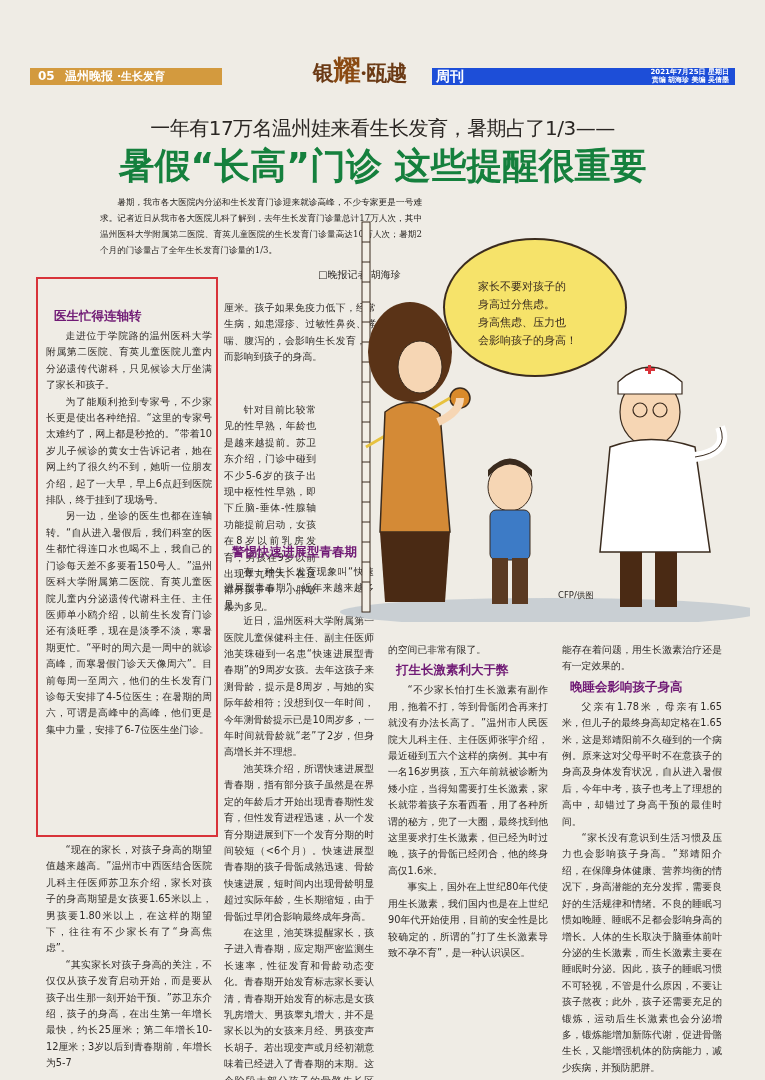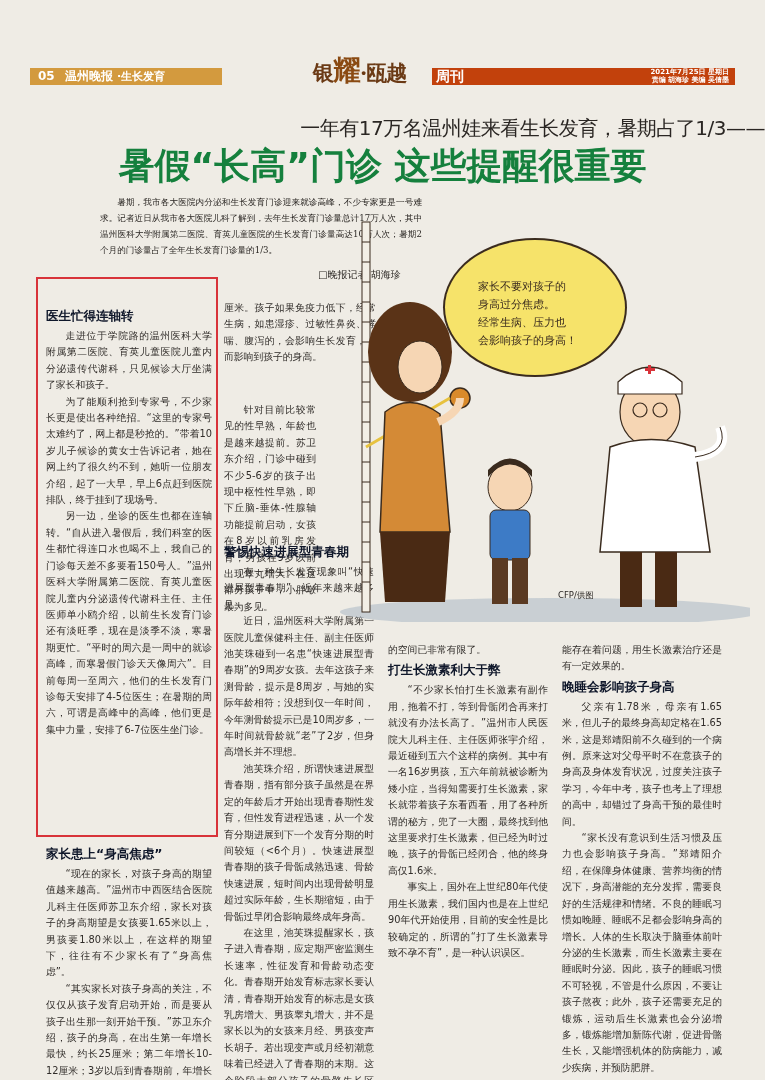--- a/index.html
+++ b/index.html
@@ -21,28 +21,28 @@
   }
   .mast-left .sec { font-size: 11px; margin-left: 4px; }
   .mast-logo {
     position: absolute; left: 283px; top: -8px; height: 30px;
     font-size: 21px; font-weight: bold; color: #6b3a15; line-height: 30px;
     font-family: "DejaVu Serif", serif; letter-spacing: -1px;
   }
   .mast-logo .big { font-size: 28px; color: #8a4a12; }
   .mast-right {
     position: absolute; left: 402px; top: 4px; width: 303px; height: 17px;
-    background: #c2410c; color: #fff;
+    background: #1d4ed8; color: #fff;
   }
   .mast-right .weekly { position: absolute; left: 4px; top: 0; font-size: 14px; font-weight: bold; line-height: 17px; }
   .mast-right .meta { position: absolute; right: 6px; top: 0; font-size: 7px; line-height: 8px; text-align: right; font-weight: bold; }
 
   
   .kicker {
-    position: absolute; top: 103px; left: 0; width: 765px; text-align: right;
+    position: absolute; top: 103px; left: 0; width: 765px; text-align: center;
     font-size: 20px; color: #2a2623; letter-spacing: -0.5px;
   }
   .headline {
     position: absolute; top: 130px; left: 0; width: 765px; text-align: center;
     font-size: 36px; font-weight: bold; color: #15803d; letter-spacing: 0px;
   }
 
   
   .lead {
     position: absolute; top: 182px; left: 100px; width: 322px;
@@ -53,21 +53,21 @@
     position: absolute; top: 256px; left: 318px; font-size: 10px; color: #2a2623;
   }
 
   
   .redbox {
     position: absolute; left: 36px; top: 265px; width: 182px; height: 560px;
     border: 2px solid #d8333a;
   }
   .col { position: absolute; font-size: 9.8px; line-height: 16.4px; color: #2f2b28; text-align: justify; }
   .col p { text-indent: 2em; }
-  .col h3 { font-size: 12.5px; font-weight: bold; color: #0f172a; line-height: 20px; margin: 2px 0 2px 0; text-indent: 0; }
+  .col h3 { font-size: 12.5px; font-weight: bold; color: #701a75; line-height: 20px; margin: 2px 0 2px 8px; text-indent: 0; }
 
   .col1 { left: 46px; top: 292px; width: 166px; }
   .col1b { left: 46px; top: 830px; width: 166px; }
   .col2 { left: 224px; top: 288px; width: 152px; }
   .col2b { left: 224px; top: 390px; width: 92px; }
   .col2c { left: 224px; top: 528px; width: 150px; }
   .col3 { left: 388px; top: 630px; width: 160px; }
   .col4 { left: 562px; top: 630px; width: 160px; }
 
   
@@ -114,21 +114,20 @@
   <div class="redbox"></div>
 
   <div class="col col1">
     <h3>医生忙得连轴转</h3>
     <p>走进位于学院路的温州医科大学附属第二医院、育英儿童医院儿童内分泌遗传代谢科，只见候诊大厅坐满了家长和孩子。</p>
     <p>为了能顺利抢到专家号，不少家长更是使出各种绝招。“这里的专家号太难约了，网上都是秒抢的。”带着10岁儿子候诊的黄女士告诉记者，她在网上约了很久约不到，她听一位朋友介绍，起了一大早，早上6点赶到医院排队，终于挂到了现场号。</p>
     <p>另一边，坐诊的医生也都在连轴转。“自从进入暑假后，我们科室的医生都忙得连口水也喝不上，我自己的门诊每天差不多要看150号人。”温州医科大学附属第二医院、育英儿童医院儿童内分泌遗传代谢科主任、主任医师单小鸥介绍，以前生长发育门诊还有淡旺季，现在是淡季不淡，寒暑期更忙。“平时的周六是一周中的就诊高峰，而寒暑假门诊天天像周六”。目前每周一至周六，他们的生长发育门诊每天安排了4-5位医生；在暑期的周六，可谓是高峰中的高峰，他们更是集中力量，安排了6-7位医生坐门诊。</p>
   </div>
 
   <div class="col col1b">
-    <h3>家长患上“身高焦虑”</h3>
     <p>“现在的家长，对孩子身高的期望值越来越高。”温州市中西医结合医院儿科主任医师苏卫东介绍，家长对孩子的身高期望是女孩要1.65米以上，男孩要1.80米以上，在这样的期望下，往往有不少家长有了“身高焦虑”。</p>
     <p>“其实家长对孩子身高的关注，不仅仅从孩子发育启动开始，而是要从孩子出生那一刻开始干预。”苏卫东介绍，孩子的身高，在出生第一年增长最快，约长25厘米；第二年增长10-12厘米；3岁以后到青春期前，年增长为5-7</p>
   </div>
 
   <div class="col col2">
     <p style="text-indent:0;">厘米。孩子如果免疫力低下，经常生病，如患湿疹、过敏性鼻炎、哮喘、腹泻的，会影响生长发育，从而影响到孩子的身高。</p>
   </div>
   <div class="col col2b">
     <p>针对目前比较常见的性早熟，年龄也是越来越提前。苏卫东介绍，门诊中碰到不少5-6岁的孩子出现中枢性性早熟，即下丘脑-垂体-性腺轴功能提前启动，女孩在8岁以前乳房发育，男孩在9岁以前出现睾丸增大。在这部分孩子中，小胖墩最为多见。</p>
   </div>
@@ -143,21 +142,21 @@
   <div class="col col3">
     <p style="text-indent:0;">的空间已非常有限了。</p>
     <h3>打生长激素利大于弊</h3>
     <p>“不少家长怕打生长激素有副作用，拖着不打，等到骨骺闭合再来打就没有办法长高了。”温州市人民医院大儿科主任、主任医师张宇介绍，最近碰到五六个这样的病例。其中有一名16岁男孩，五六年前就被诊断为矮小症，当得知需要打生长激素，家长就带着孩子东看西看，用了各种所谓的秘方，兜了一大圈，最终找到他这里要求打生长激素，但已经为时过晚，孩子的骨骺已经闭合，他的终身高仅1.6米。</p>
     <p>事实上，国外在上世纪80年代使用生长激素，我们国内也是在上世纪90年代开始使用，目前的安全性是比较确定的，所谓的“打了生长激素导致不孕不育”，是一种认识误区。</p>
   </div>
 
   <div class="col col4">
     <p style="text-indent:0;">能存在着问题，用生长激素治疗还是有一定效果的。</p>
     <h3>晚睡会影响孩子身高</h3>
-    <p>父亲有1.78米，母亲有1.65米，但儿子的最终身高却定格在1.65米，这是郑靖阳前不久碰到的一个病例。原来这对父母平时不在意孩子的身高及身体发育状况，过度关注孩子学习，今年中考，孩子也考上了理想的高中，却错过了身高干预的最佳时间。</p>
+    <p>父亲有1.78米，母亲有1.65米，但儿子的最终身高却定格在1.65米，这是郑靖阳前不久碰到的一个病例。原来这对父母平时不在意孩子的身高及身体发育状况，自从进入暑假后，今年中考，孩子也考上了理想的高中，却错过了身高干预的最佳时间。</p>
     <p>“家长没有意识到生活习惯及压力也会影响孩子身高。”郑靖阳介绍，在保障身体健康、营养均衡的情况下，身高潜能的充分发挥，需要良好的生活规律和情绪。不良的睡眠习惯如晚睡、睡眠不足都会影响身高的增长。人体的生长取决于脑垂体前叶分泌的生长激素，而生长激素主要在睡眠时分泌。因此，孩子的睡眠习惯不可轻视，不管是什么原因，不要让孩子熬夜；此外，孩子还需要充足的锻炼，运动后生长激素也会分泌增多，锻炼能增加新陈代谢，促进骨骼生长，又能增强机体的防病能力，减少疾病，并预防肥胖。</p>
   </div>
 
   <svg class="illus" viewBox="0 0 450 420" width="450" height="420">
 
     <ellipse cx="250" cy="410" rx="210" ry="14" fill="#b9c3cc" opacity="0.7"></ellipse>
 
     <rect x="62" y="20" width="8" height="390" fill="#f3efe6" stroke="#3a2b1e" stroke-width="1"></rect>
     <g stroke="#3a2b1e" stroke-width="1">
       <line x1="62" y1="40" x2="70" y2="40"></line>
@@ -205,18 +204,18 @@
     <rect x="320" y="350" width="22" height="55" fill="#4a2a14"></rect>
     <rect x="355" y="350" width="22" height="55" fill="#4a2a14"></rect>
     <path d="M395 255 Q430 250 420 225" stroke="#ffffff" stroke-width="10" fill="none"></path>
     <path d="M395 255 Q430 250 420 225" stroke="#3a2b1e" stroke-width="1" fill="none"></path>
   </svg>
 
   <div class="bubble"></div>
   <div class="bubble-text">
     <div>家长不要对孩子的</div>
     <div>身高过分焦虑。</div>
-    <div>经常生病、压力也</div>
+    <div>身高焦虑、压力也</div>
     <div>会影响孩子的身高！</div>
   </div>
   <div class="credit">CFP/供图</div>
 
 </div>
 
 </body></html>

